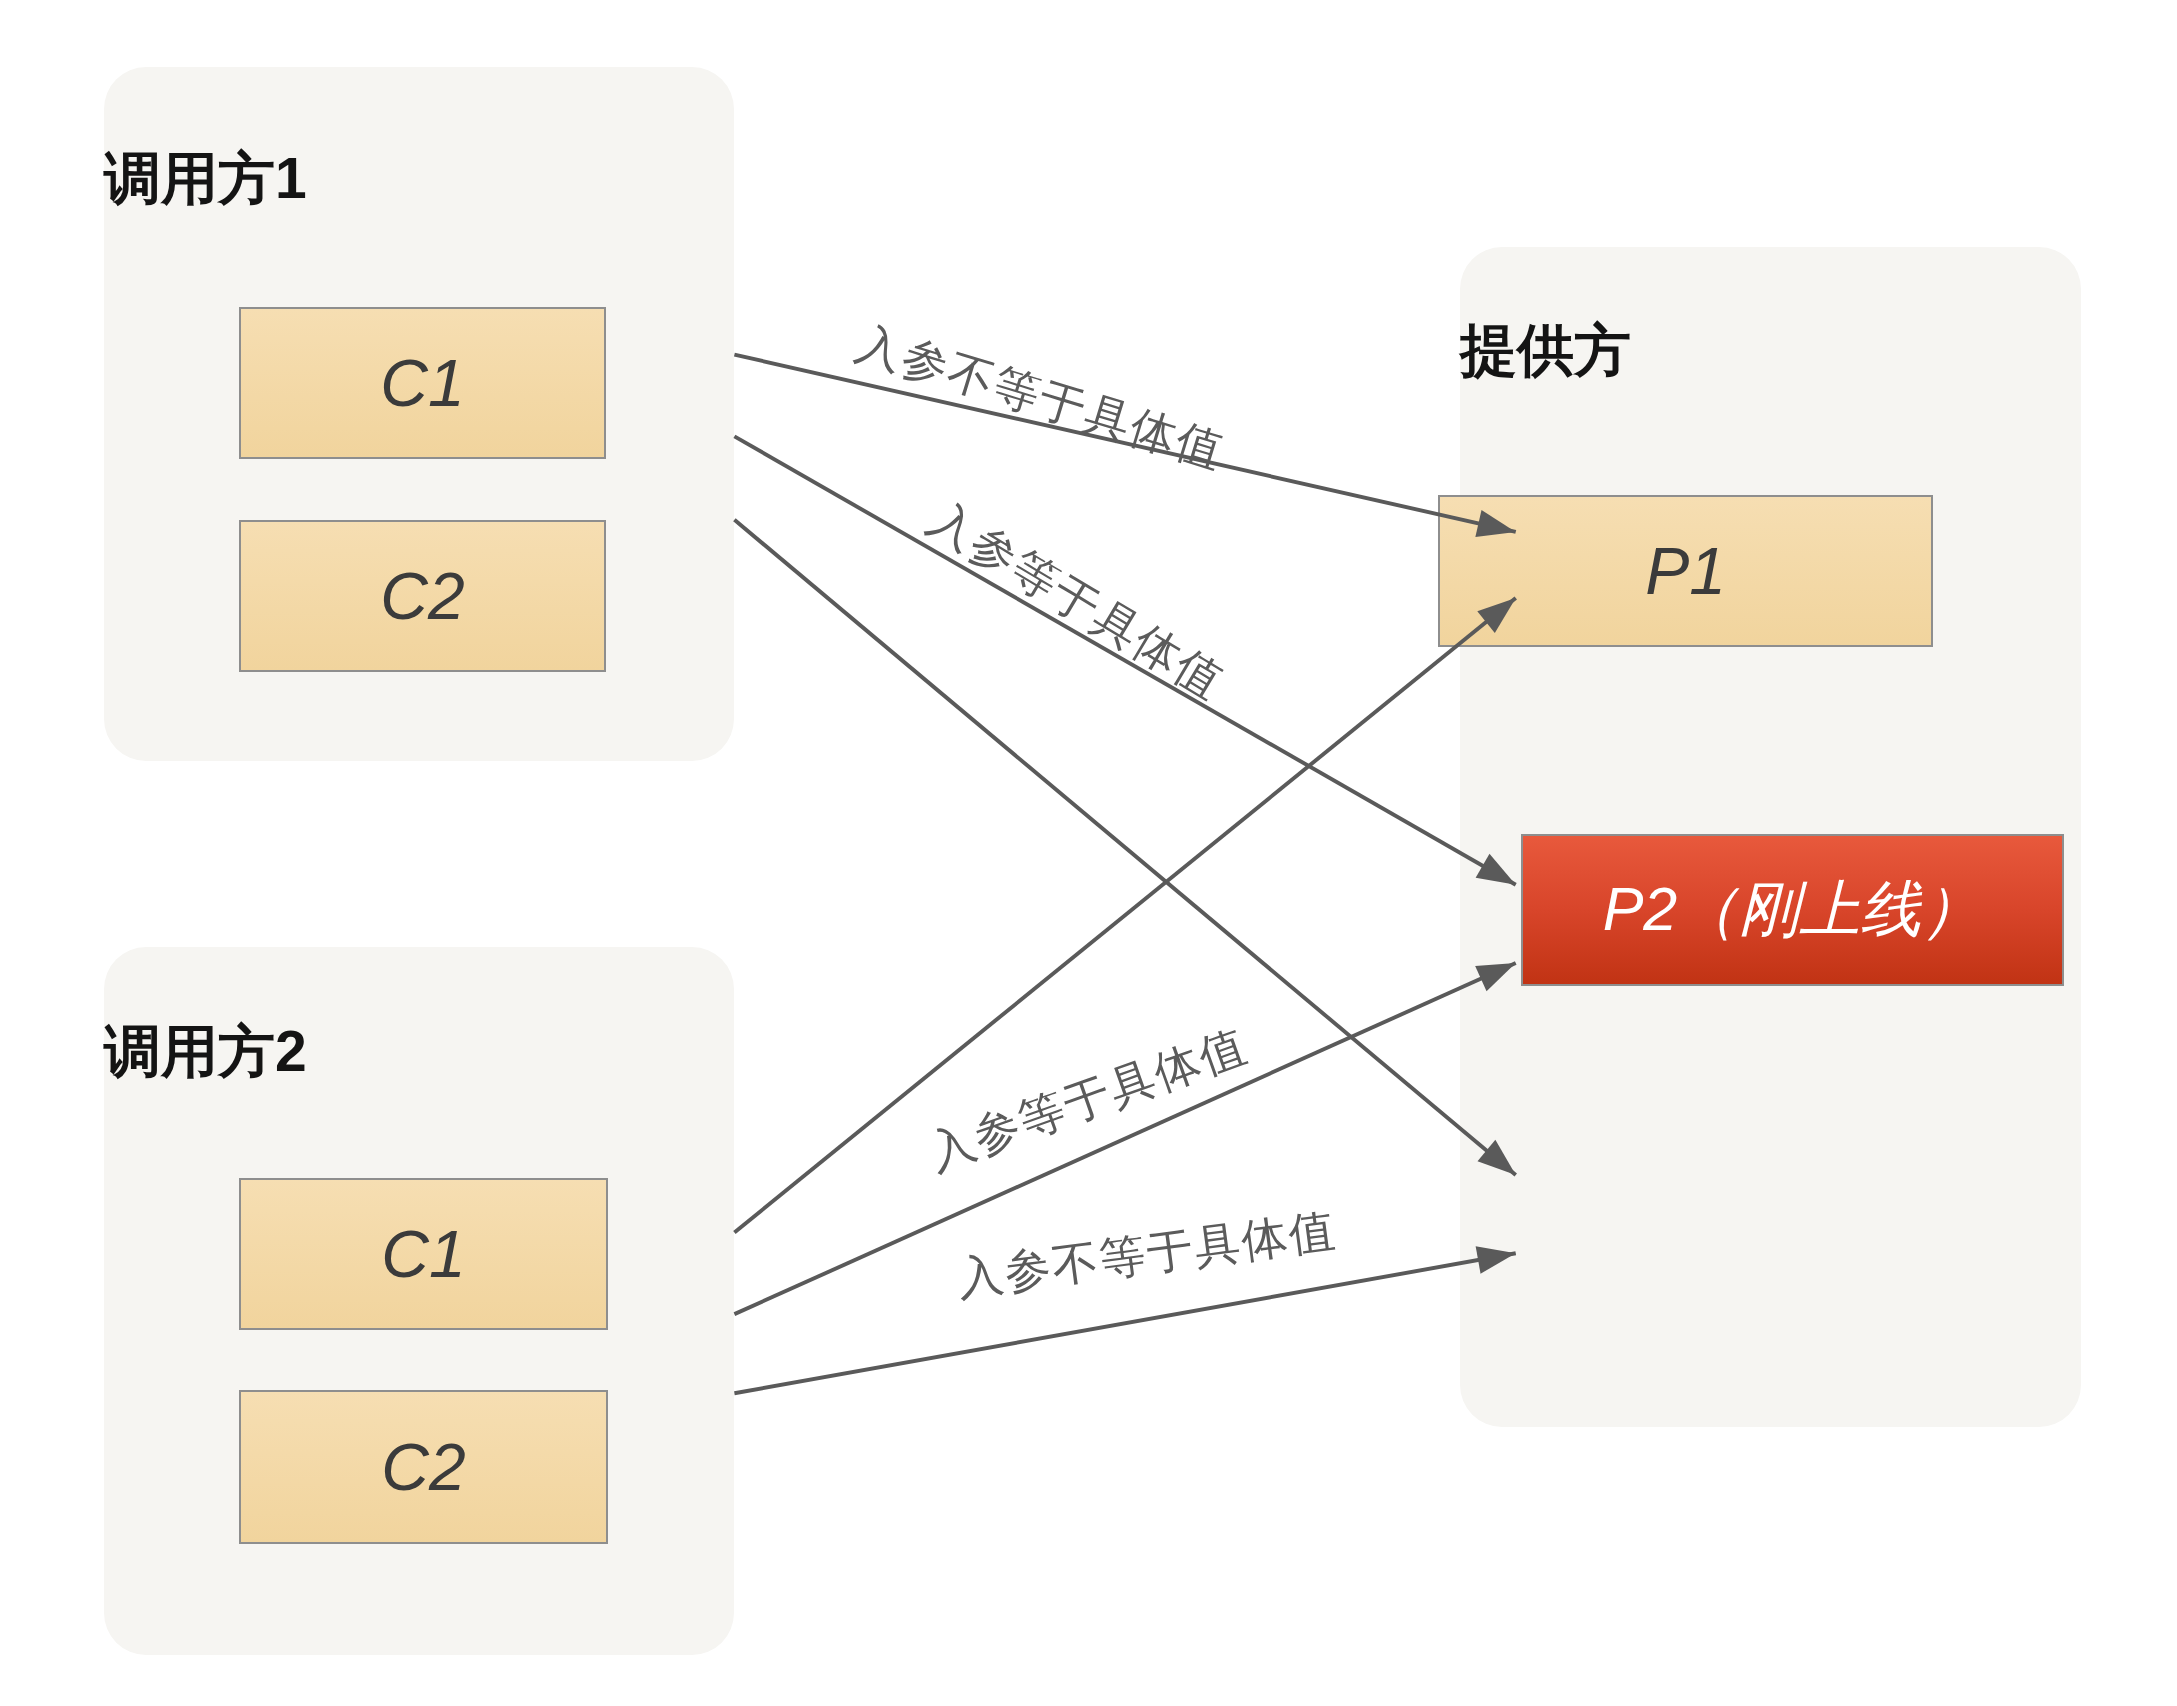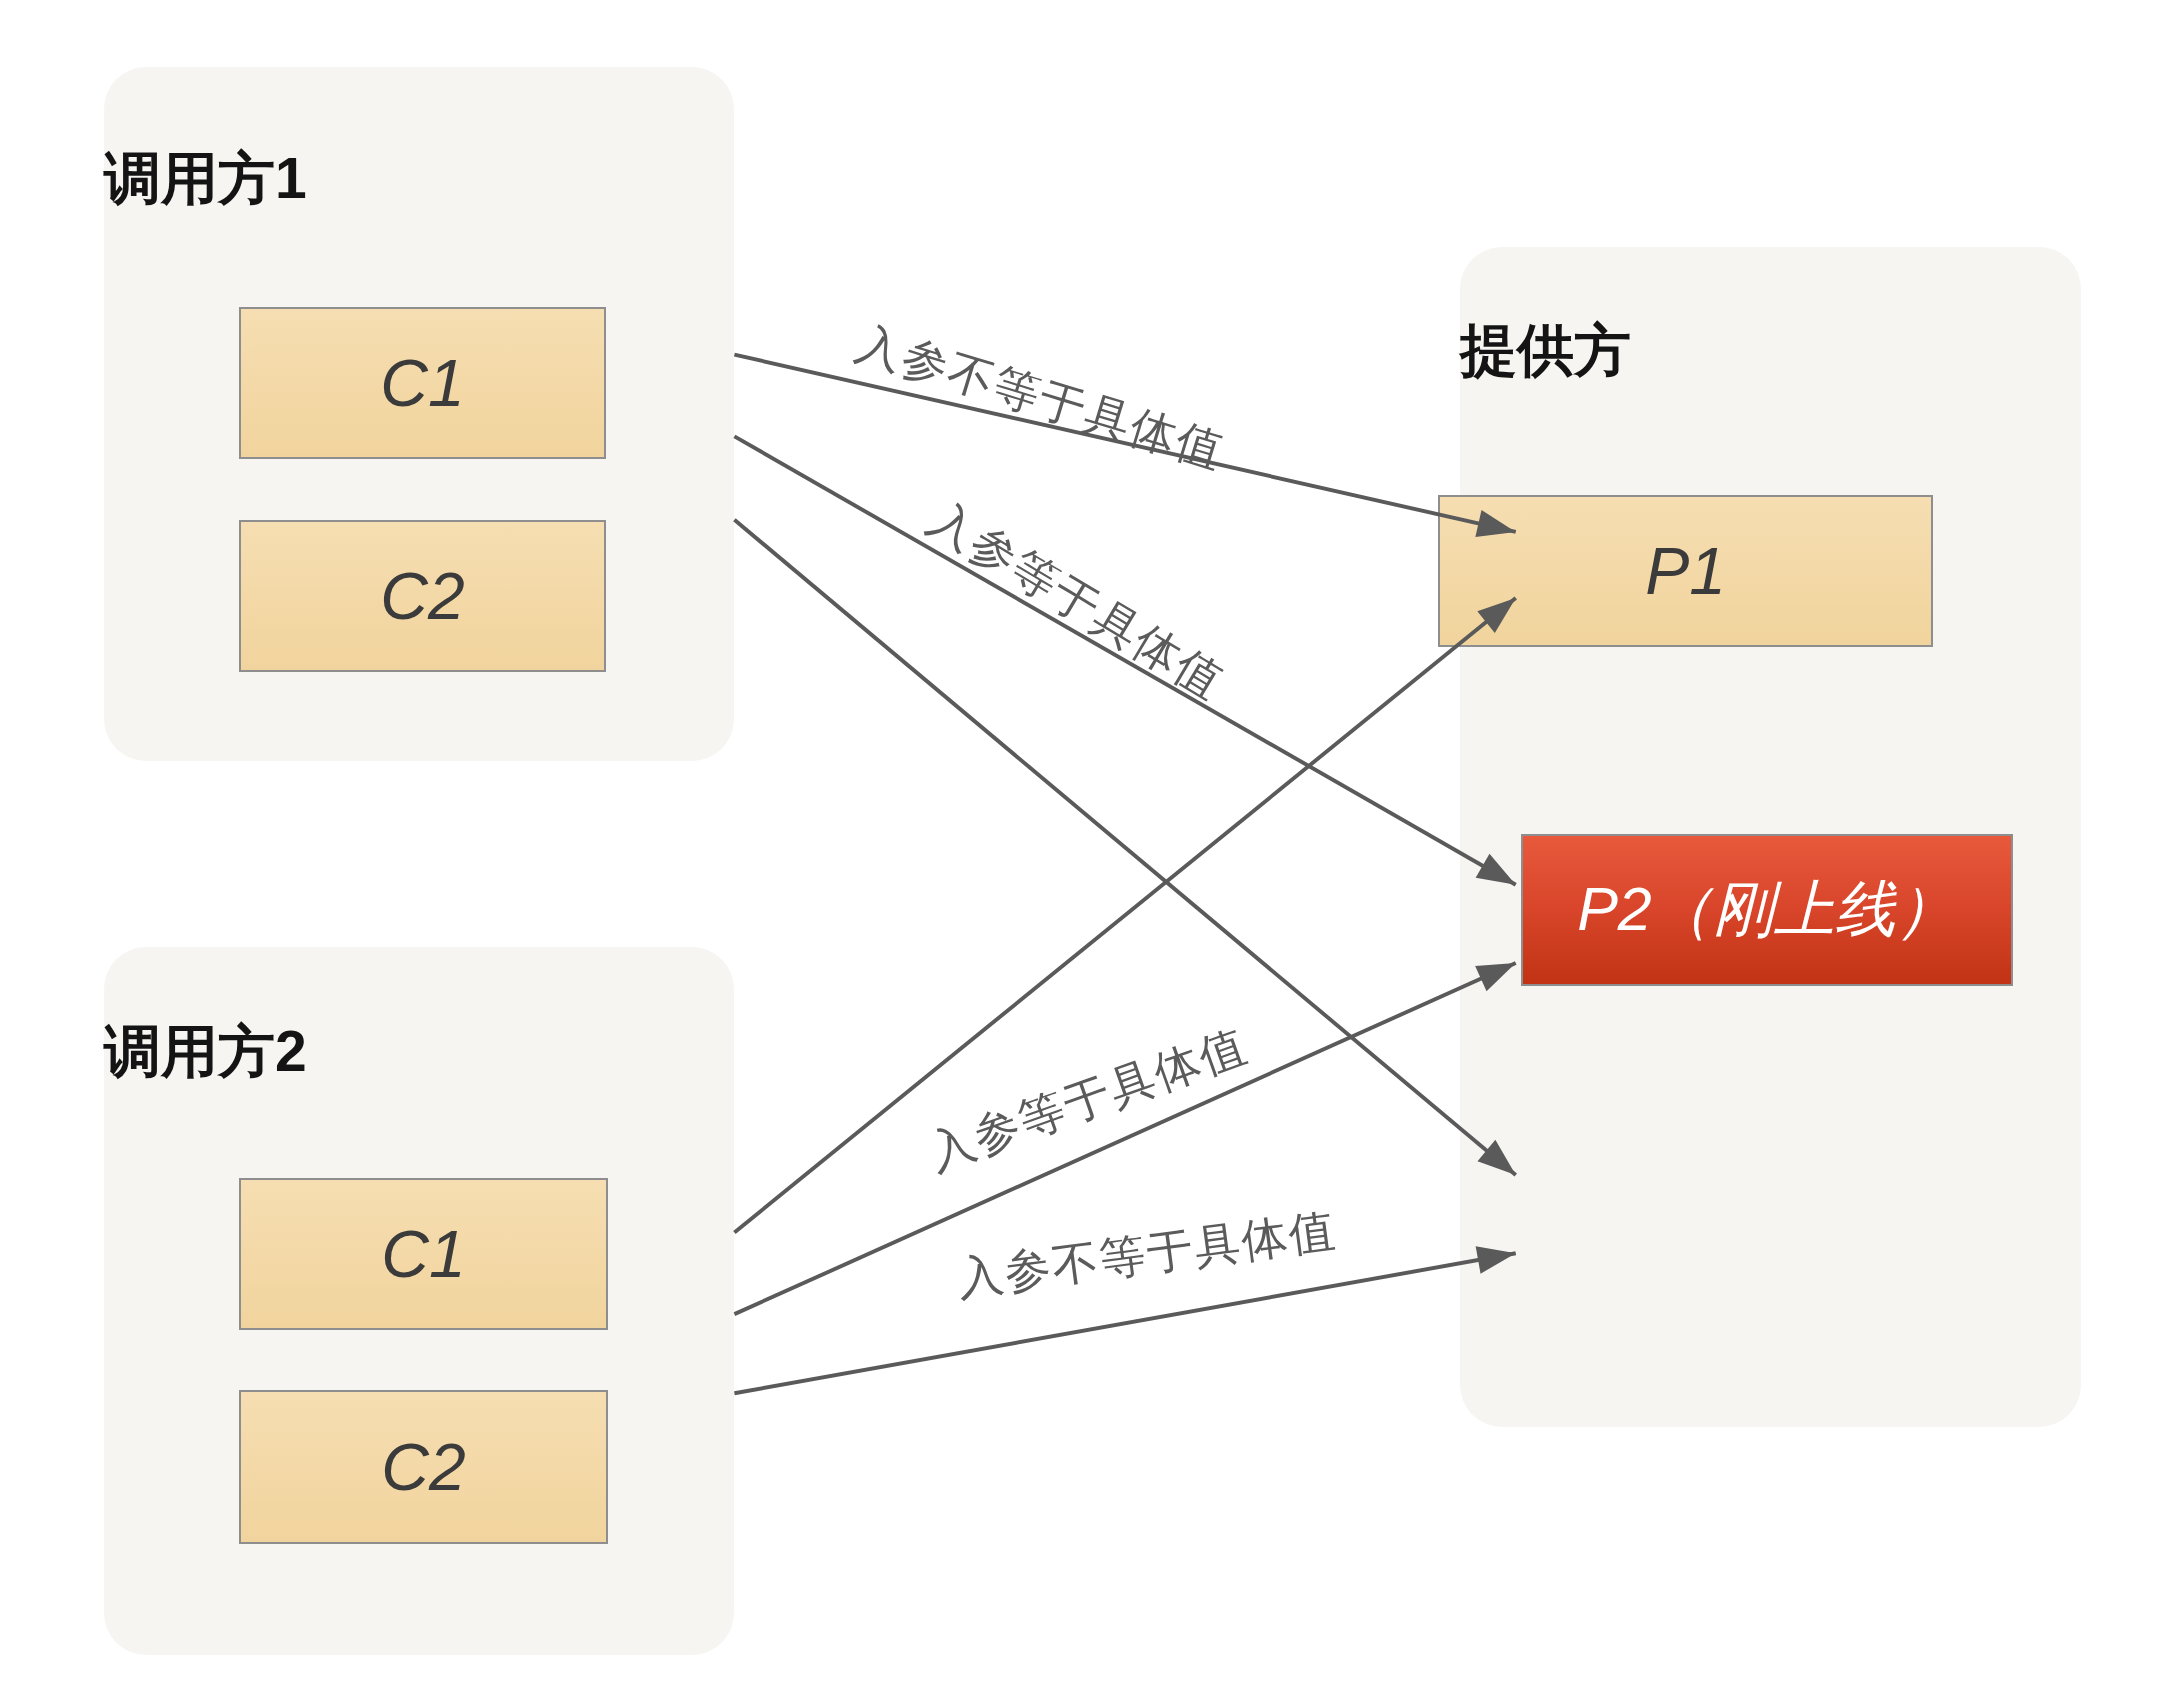--- a/index.html
+++ b/index.html
@@ -48,21 +48,21 @@
   <div class="node" style="left:239px;top:1390px;width:369px;height:154px;">
     <span>C2</span>
   </div>
 
   <div class="group" style="left:1460px;top:247px;width:621px;height:1180px;">
     <div class="group-title" style="top:75px;">提供方</div>
   </div>
   <div class="node" style="left:1438px;top:495px;width:495px;height:152px;">
     <span>P1</span>
   </div>
-  <div class="node red" style="left:1521px;top:834px;width:492px;height:152px;">
+  <div class="node red" style="left:1521px;top:834px;width:543px;height:152px;">
     <span>P2（刚上线）</span>
   </div>
 
   <svg class="wires" width="2178" height="1707" viewBox="0 0 2506 1964">
     <defs>
       <marker id="arrow" markerUnits="userSpaceOnUse" markerWidth="50" markerHeight="40" refX="46" refY="18" orient="auto">
         <path d="M2,2 L46,18 L2,34 Z" fill="#5A5A5A"></path>
       </marker>
     </defs>
     <line x1="845" y1="408" x2="1744" y2="612" marker-end="url(#arrow)"></line>

